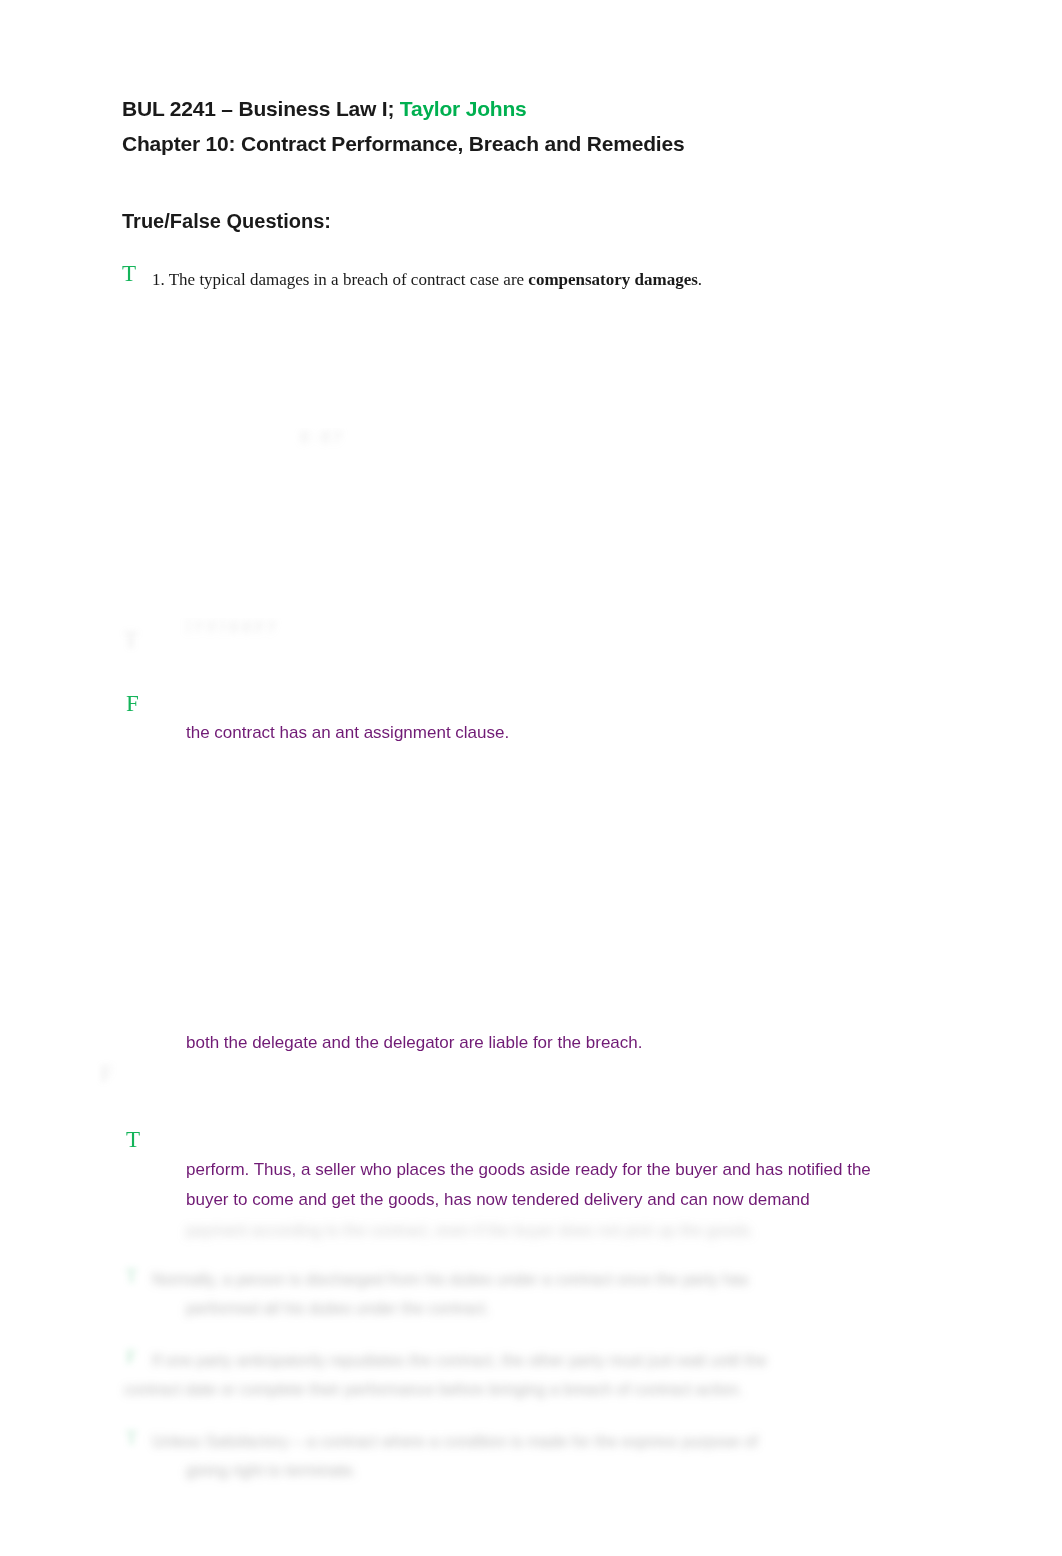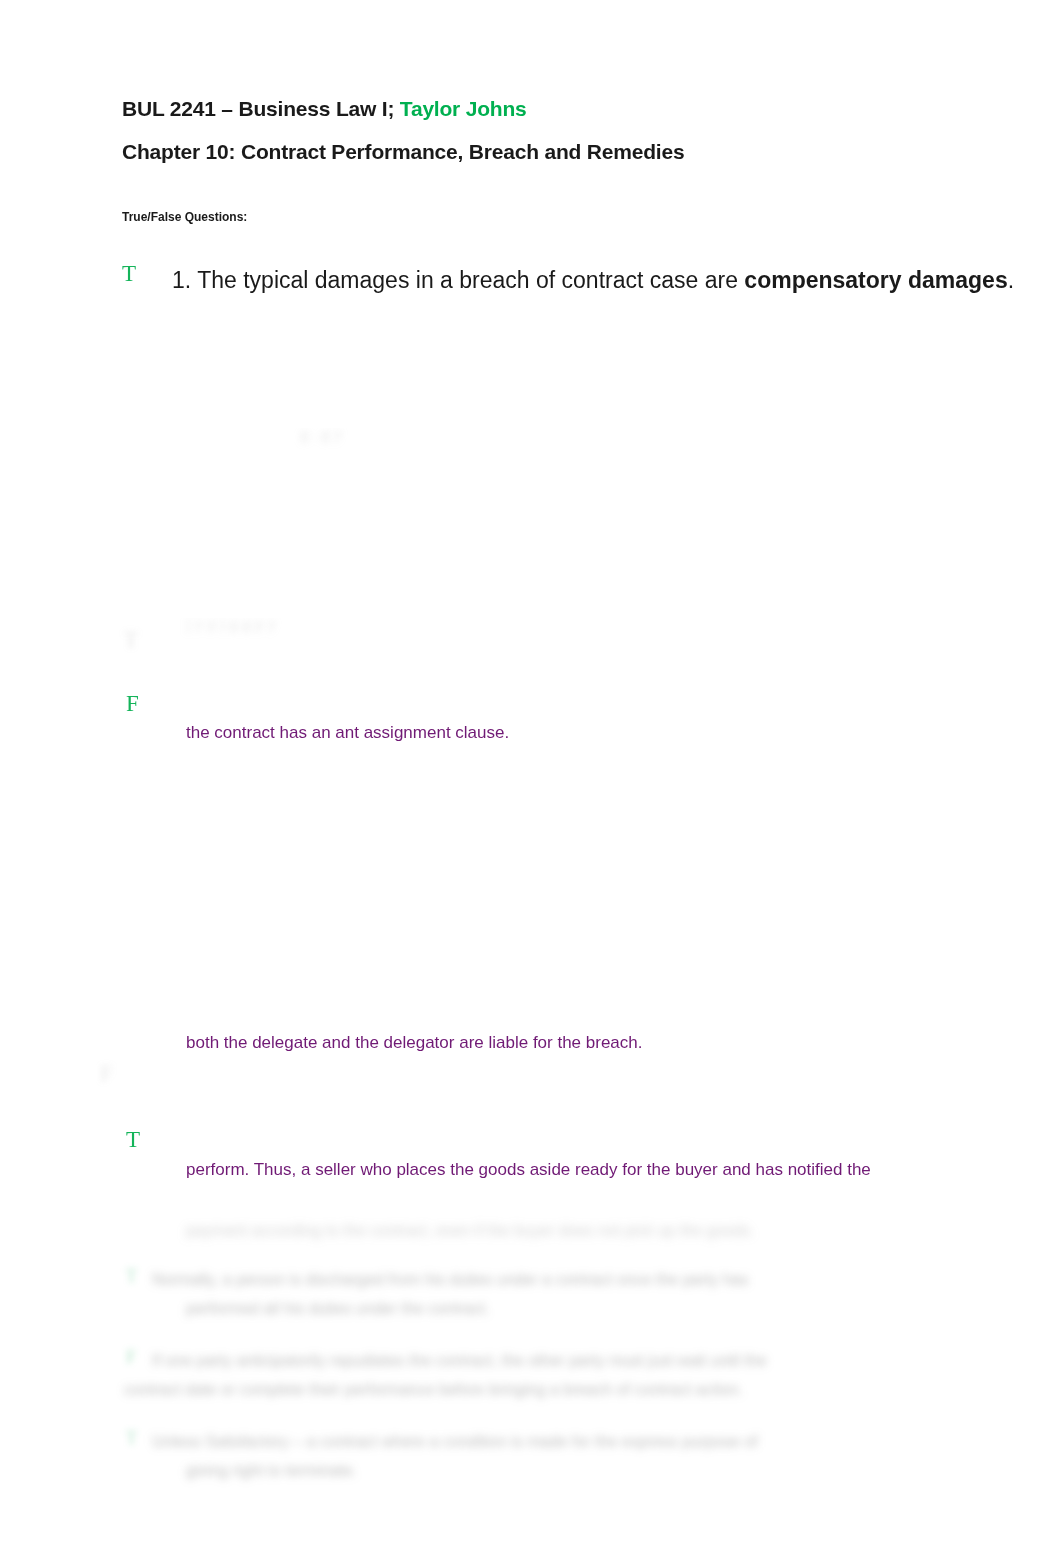--- a/index.html
+++ b/index.html
@@ -25,55 +25,54 @@
     position: absolute;
     left: 122px;
     font-family: "Liberation Sans", sans-serif;
     font-weight: bold;
     font-size: 21px;
     letter-spacing: -0.2px;
     white-space: nowrap;
     color: #1a1a1a;
   }
   #heading-line-1 { top: 97px; }
-  #heading-line-2 { top: 132px; margin-top: 8px; }
+  #heading-line-2 { top: 132px; }
   .accent-name { color: #00b050; }
 
   .section-label {
     position: absolute;
     left: 122px;
     top: 210px;
     font-family: "Liberation Sans", sans-serif;
     font-weight: bold;
-    font-size: 12px;
+    font-size: 20px;
     color: #1a1a1a;
   }
 
   
   .answer-mark {
     position: absolute;
     font-family: "Liberation Serif", serif;
     font-size: 23px;
     color: #14b45a;
     line-height: 1;
   }
   .answer-mark.ghost {
     color: rgba(120,120,120,0.18);
     filter: blur(3px);
   }
 
   
   .q-serif {
     position: absolute;
-    font-family: Liberation Sans, sans-serif;
-    font-size: 23px;
+    font-family: Liberation Serif, serif;
+    font-size: 17px;
     color: #1a1a1a;
     line-height: 30px;
     white-space: nowrap;
-    margin-left: 20px;
   }
   .q-sans {
     position: absolute;
     font-family: "Liberation Sans", sans-serif;
     font-size: 17px;
     color: #701a75;
     line-height: 30px;
   }
   .bold { font-weight: bold; }
 
@@ -146,20 +145,21 @@
   <div class="answer-mark" style="left:126px; top:692px;">F</div>
   <div class="q-sans" style="left:186px; top:718px;">the contract has an ant assignment clause.</div>
 
   <div class="occluder" style="left:110px; top:748px; width:890px; height:312px;"></div>
 
   <div class="answer-mark ghost" style="left:100px; top:1062px;">F</div>
   <div class="q-sans" style="left:186px; top:1028px;">both the delegate and the delegator are liable for the breach.</div>
 
   <div class="answer-mark" style="left:126px; top:1128px;">T</div>
   <div class="q-sans" style="left:186px; top:1155px;">perform.  Thus, a seller who places the goods aside ready for the buyer and has notified the</div>
+  <div class="q-sans" style="left:186px; top:1185px;">buyer to come and get the goods, has now tendered delivery and can now demand</div>
   <div class="blur-block softer" style="left:186px; top:1216px;">payment according to the contract, even if the buyer does not pick up the goods.</div>
 
   <div class="blur-mark" style="left:126px; top:1266px;">T</div>
   <div class="blur-block soft" style="left:152px; top:1265px;">Normally, a person is discharged from his duties under a contract once the party has</div>
   <div class="blur-block soft" style="left:186px; top:1294px;">performed all his duties under the contract.</div>
 
   <div class="blur-mark" style="left:126px; top:1347px;">F</div>
   <div class="blur-block soft" style="left:152px; top:1346px;">If one party anticipatorily repudiates the contract, the other party must just wait until the</div>
   <div class="blur-block soft" style="left:124px; top:1375px;">contract date or complete their performance before bringing a breach of contract action.</div>
 

